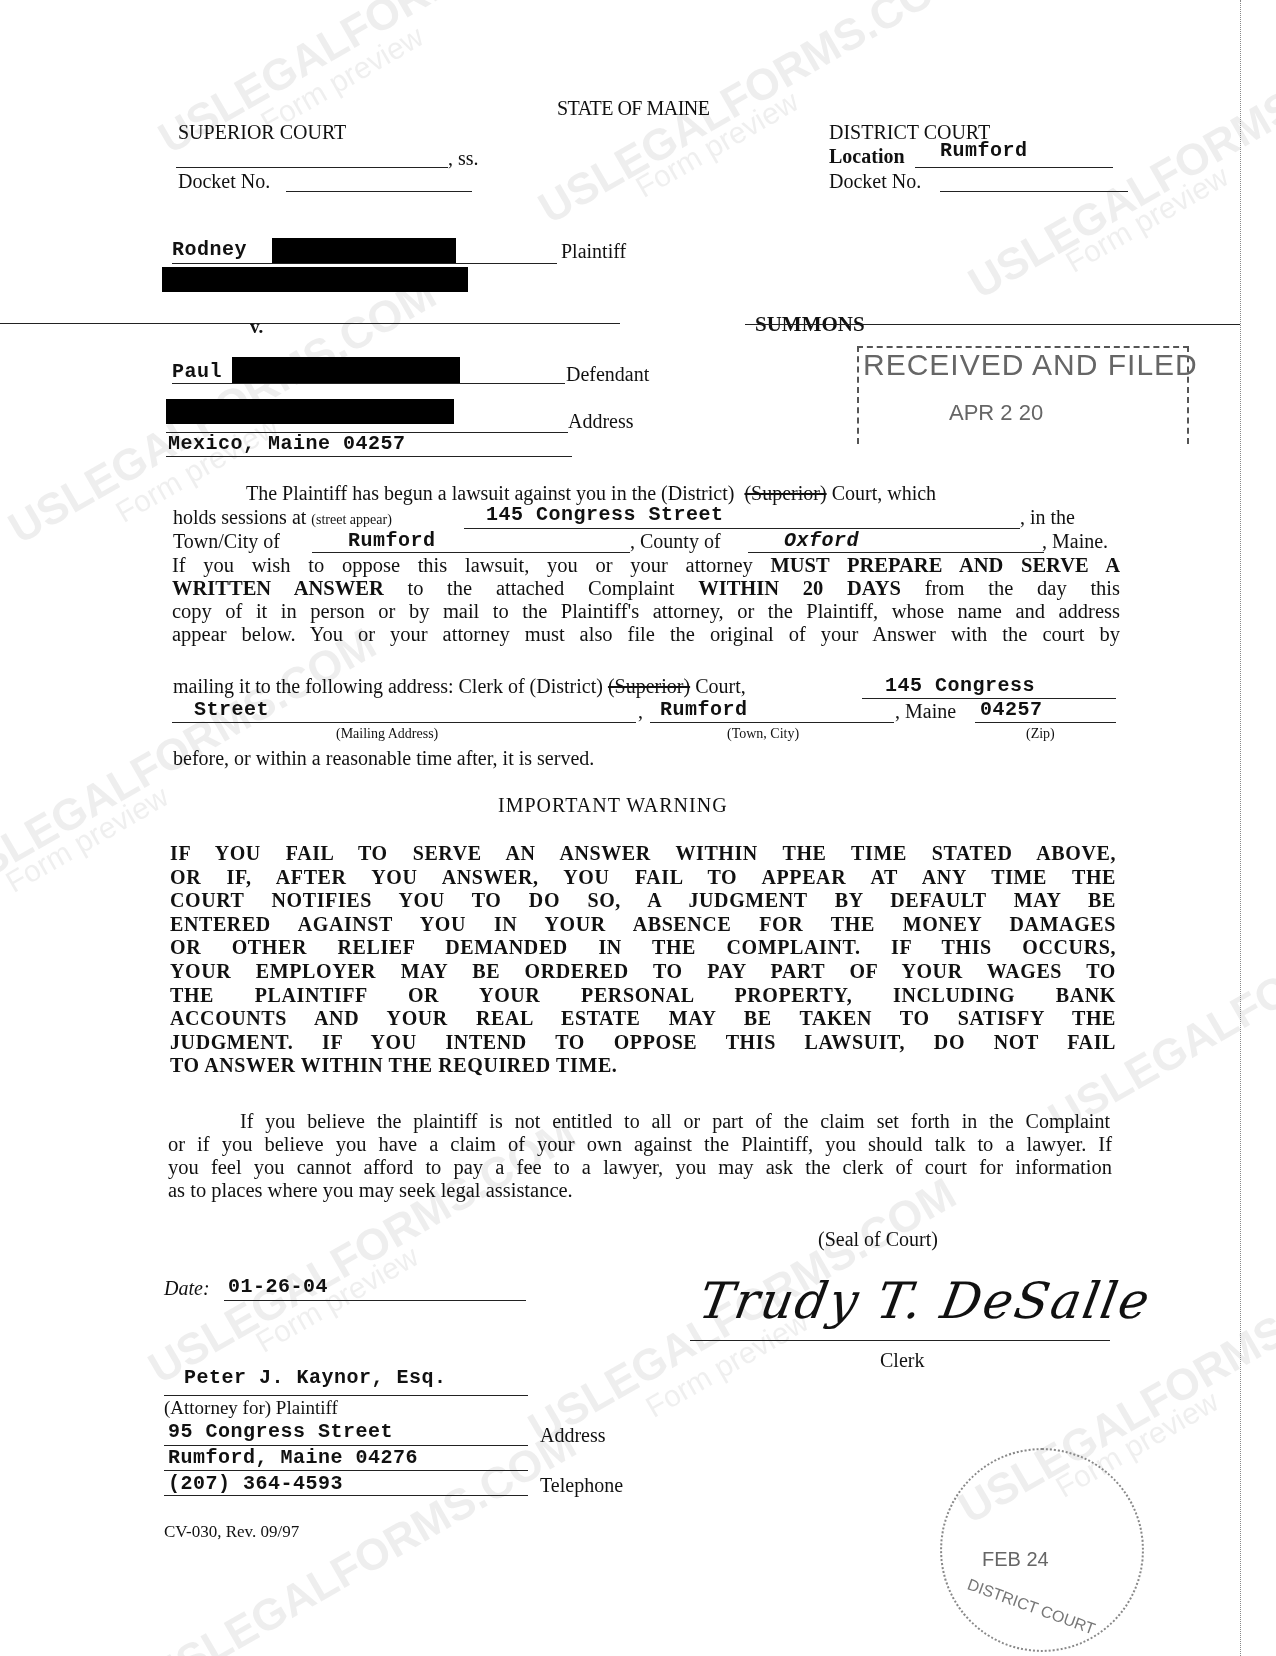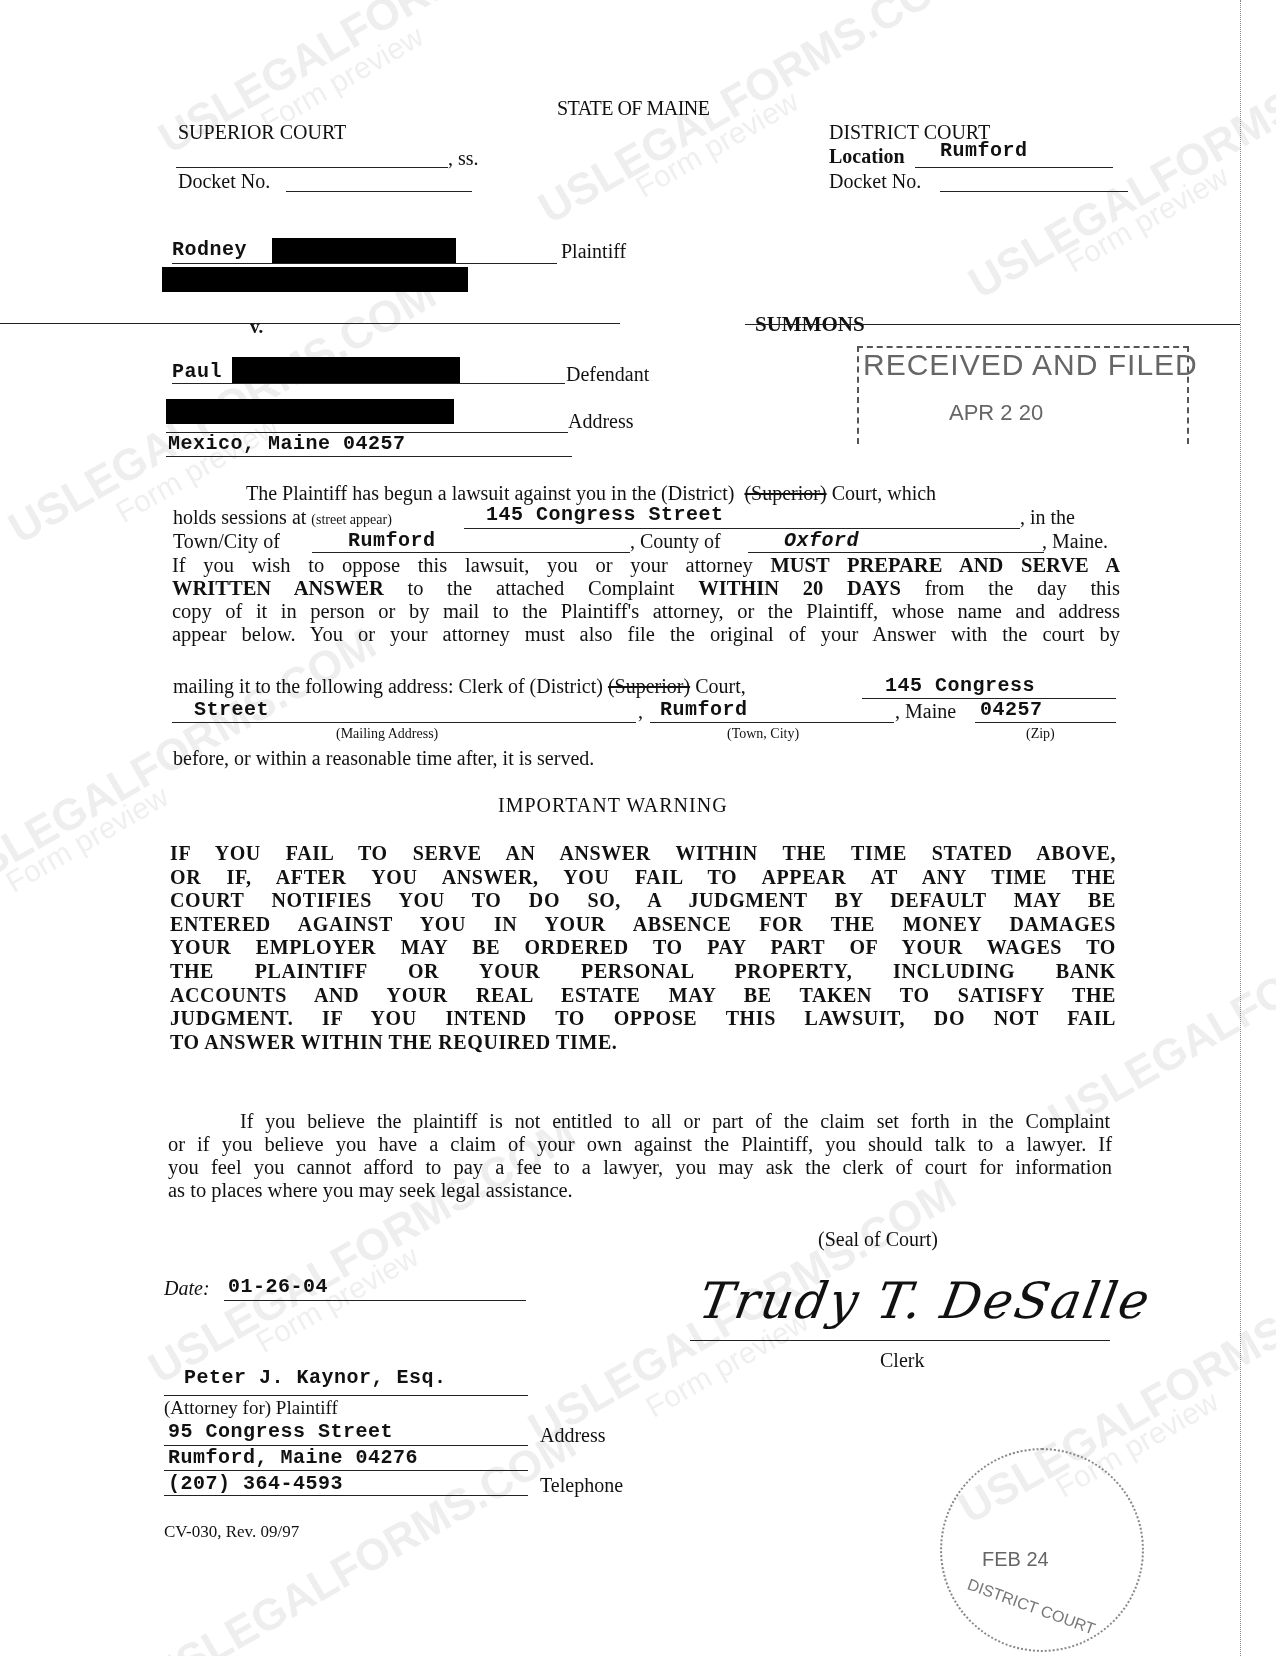--- a/index.html
+++ b/index.html
@@ -137,20 +137,21 @@
 
 <div class="abs t20" style="left:173px;top:747px;">before, or within a reasonable time after, it is served.</div>
 
 <div class="abs t20" style="left:498px;top:794px;letter-spacing:1px;">IMPORTANT WARNING</div>
 
 <div class="warn" style="top:842px;">
   <div class="justify-last">IF YOU FAIL TO SERVE AN ANSWER WITHIN THE TIME STATED ABOVE,</div>
   <div class="justify-last">OR IF, AFTER YOU ANSWER, YOU FAIL TO APPEAR AT ANY TIME THE</div>
   <div class="justify-last">COURT NOTIFIES YOU TO DO SO, A JUDGMENT BY DEFAULT MAY BE</div>
   <div class="justify-last">ENTERED AGAINST YOU IN YOUR ABSENCE FOR THE MONEY DAMAGES</div>
+  <div class="justify-last">OR OTHER RELIEF DEMANDED IN THE COMPLAINT.  IF THIS OCCURS,</div>
   <div class="justify-last">YOUR EMPLOYER MAY BE ORDERED TO PAY PART OF YOUR WAGES TO</div>
   <div class="justify-last">THE PLAINTIFF OR YOUR PERSONAL PROPERTY, INCLUDING BANK</div>
   <div class="justify-last">ACCOUNTS AND YOUR REAL ESTATE MAY BE TAKEN TO SATISFY THE</div>
   <div class="justify-last">JUDGMENT.  IF YOU INTEND TO OPPOSE THIS LAWSUIT, DO NOT FAIL</div>
   <div>TO ANSWER WITHIN THE REQUIRED TIME.</div>
 </div>
 
 <div class="abs t20" style="left:240px;top:1110px;width:870px;text-align:justify;text-align-last:justify;">If you believe the plaintiff is not entitled to all or part of the claim set forth in the Complaint</div>
 <div class="para" style="left:168px;top:1133px;width:944px;">
   <div class="justify-last">or if you believe you have a claim of your own against the Plaintiff, you should talk to a lawyer.  If</div>

